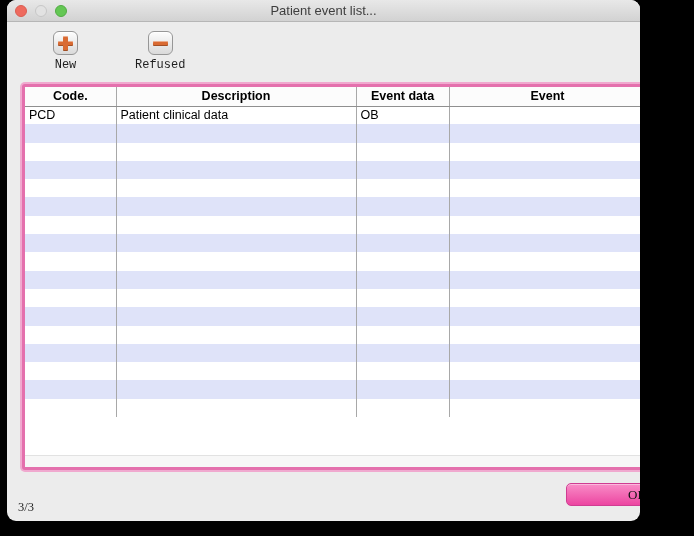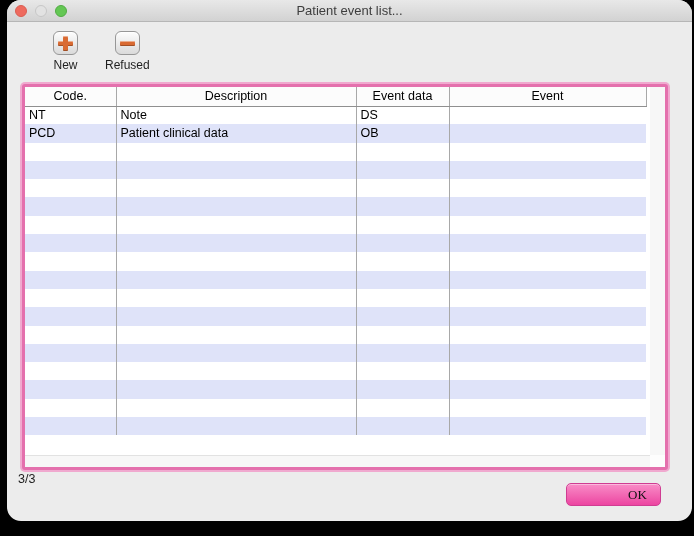--- a/index.html
+++ b/index.html
@@ -9,44 +9,44 @@
     --toolbar-icon-orange:#d96a32;
     --ok-gradient-top:#f98dc7;
     --ok-gradient-bottom:#ec45a1;
     --window-bg:#ececec;
   }
   *{margin:0;padding:0;box-sizing:border-box;}
   html,body{width:694px;height:536px;background:#000;font-family:"Liberation Sans",sans-serif;}
   .canvas{position:relative;width:694px;height:536px;background:#000;overflow:hidden;}
 
   .window{
-    position:absolute;left:7px;top:0;width:685px;height:521px;
+    position:absolute;left:7px;top:0;width:633px;height:521px;
     background:var(--window-bg);
-    border-radius:14px;
+    border-radius:9px;
     overflow:hidden;
   }
 
   
   .titlebar{
     position:relative;height:22px;
     background:linear-gradient(#e8e8e8,#d2d2d2);
     border-bottom:1px solid #b6b6b6;
   }
   .traffic{position:absolute;left:8px;top:5px;display:flex;gap:8px;}
   .tl{width:12px;height:12px;border-radius:50%;display:inline-block;}
   .tl.red{background:#ee6a5e;border:1px solid #d95d52;}
   .tl.gray{background:#e2e2e2;border:1px solid #c6c6c6;}
   .tl.green{background:#64c754;border:1px solid #52ab45;}
   .title{
     height:22px;line-height:22px;text-align:center;
     font-size:13px;color:#3e3e3e;
   }
 
   
-  .toolbar{display:flex;gap:27px;padding:9px 8px 0 46px;height:50px;}
+  .toolbar{display:flex;gap:57px;padding:9px 8px 0 46px;height:50px;font-family:Liberation Mono, monospace;}
   .tool{display:flex;flex-direction:column;align-items:center;cursor:default;}
   .tool-icon{
     position:relative;width:25px;height:25px;
     border:1px solid #979797;border-radius:6px;
     background:linear-gradient(#fdfdfd,#dadada);
     box-shadow:inset 0 1px 0 #fff;
   }
   .bar{position:absolute;background:var(--toolbar-icon-orange);border-radius:1px;
        box-shadow:inset 0 1px 0 rgba(255,255,255,.45), inset 0 -1px 0 rgba(0,0,0,.25);}
   .bar-h{width:15px;height:5px;left:4px;top:9px;}
@@ -57,21 +57,21 @@
   .listbox{
     position:absolute;left:15px;top:84px;width:646px;height:386px;
     background:#fff;
     border:3px solid var(--accent-pink);
     box-shadow:0 0 0 2px var(--accent-pink-light);
     border-radius:3px;
   }
   .list-inner{position:relative;width:100%;height:100%;overflow:hidden;background:#fff;}
   table.grid{border-collapse:collapse;table-layout:fixed;width:621px;}
   table.grid th{
-    height:19px;font-size:12.5px;font-weight:normal;color:#000;
+    height:19px;font-size:12.5px;font-weight:bold;color:#000;
     text-align:center;vertical-align:middle;
     background:#fcfcfc;
     border-right:1px solid #a8a8a8;border-bottom:1px solid #8f8f8f;
     overflow:hidden;white-space:nowrap;
   }
   table.grid td{
     height:18.3px;font-size:12.5px;color:#000;
     padding:0 4px;vertical-align:middle;
     overflow:hidden;white-space:nowrap;
   }
@@ -85,21 +85,21 @@
   }
   .hscroll{
     position:absolute;left:0;right:15px;bottom:0;height:12px;
     background:#f7f7f7;border-top:1px solid #e2e2e2;
   }
   .scroll-corner{
     position:absolute;right:0;bottom:0;width:15px;height:12px;background:#fdfdfd;
   }
 
   
-  .row-count{position:absolute;left:11px;top:472px;font-size:12.5px;color:#222;}
+  .row-count{position:absolute;left:11px;top:500px;font-size:12.5px;color:#222;font-family:Liberation Serif, serif;}
   .ok-button{
     position:absolute;left:559px;top:483px;width:95px;height:23px;
     background:linear-gradient(var(--ok-gradient-top),var(--ok-gradient-bottom));
     border:1px solid #cf3d92;border-radius:5px;
     font-family:Liberation Serif, serif;
     font-size:13px;color:#101010;text-align:center;line-height:21px;
     box-shadow:inset 0 1px 0 rgba(255,255,255,.4);
     cursor:default;
     padding-left:48px;
   }
@@ -147,26 +147,20 @@
           <thead>
               <tr id="header-row">
                 <th>Code.</th>
                 <th>Description</th>
                 <th>Event data</th>
                 <th>Event</th>
               </tr>
             </thead>
           <tbody id="table-body">
               <tr>
-                <td>NT</td>
-                <td>Note</td>
-                <td>DS</td>
-                <td></td>
-              </tr>
-              <tr>
                 <td>PCD</td>
                 <td>Patient clinical data</td>
                 <td>OB</td>
                 <td></td>
               </tr>
               <tr>
                 <td></td>
                 <td></td>
                 <td></td>
                 <td></td>

